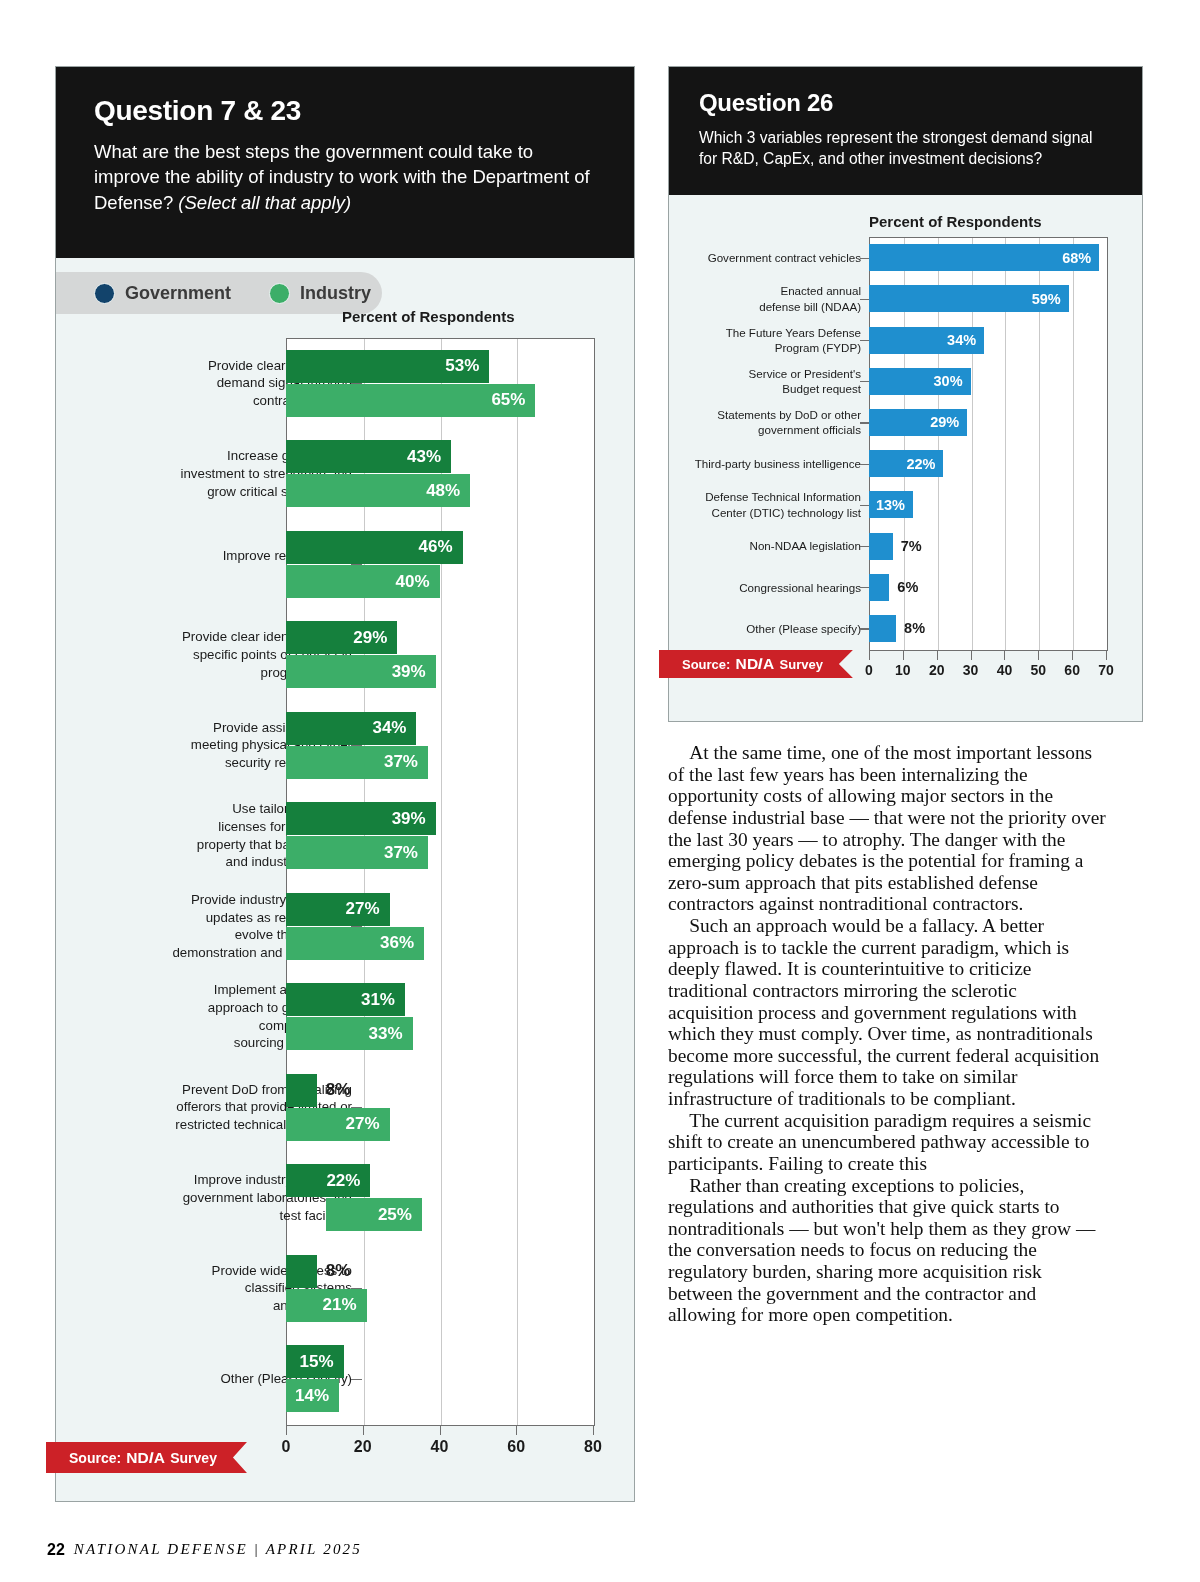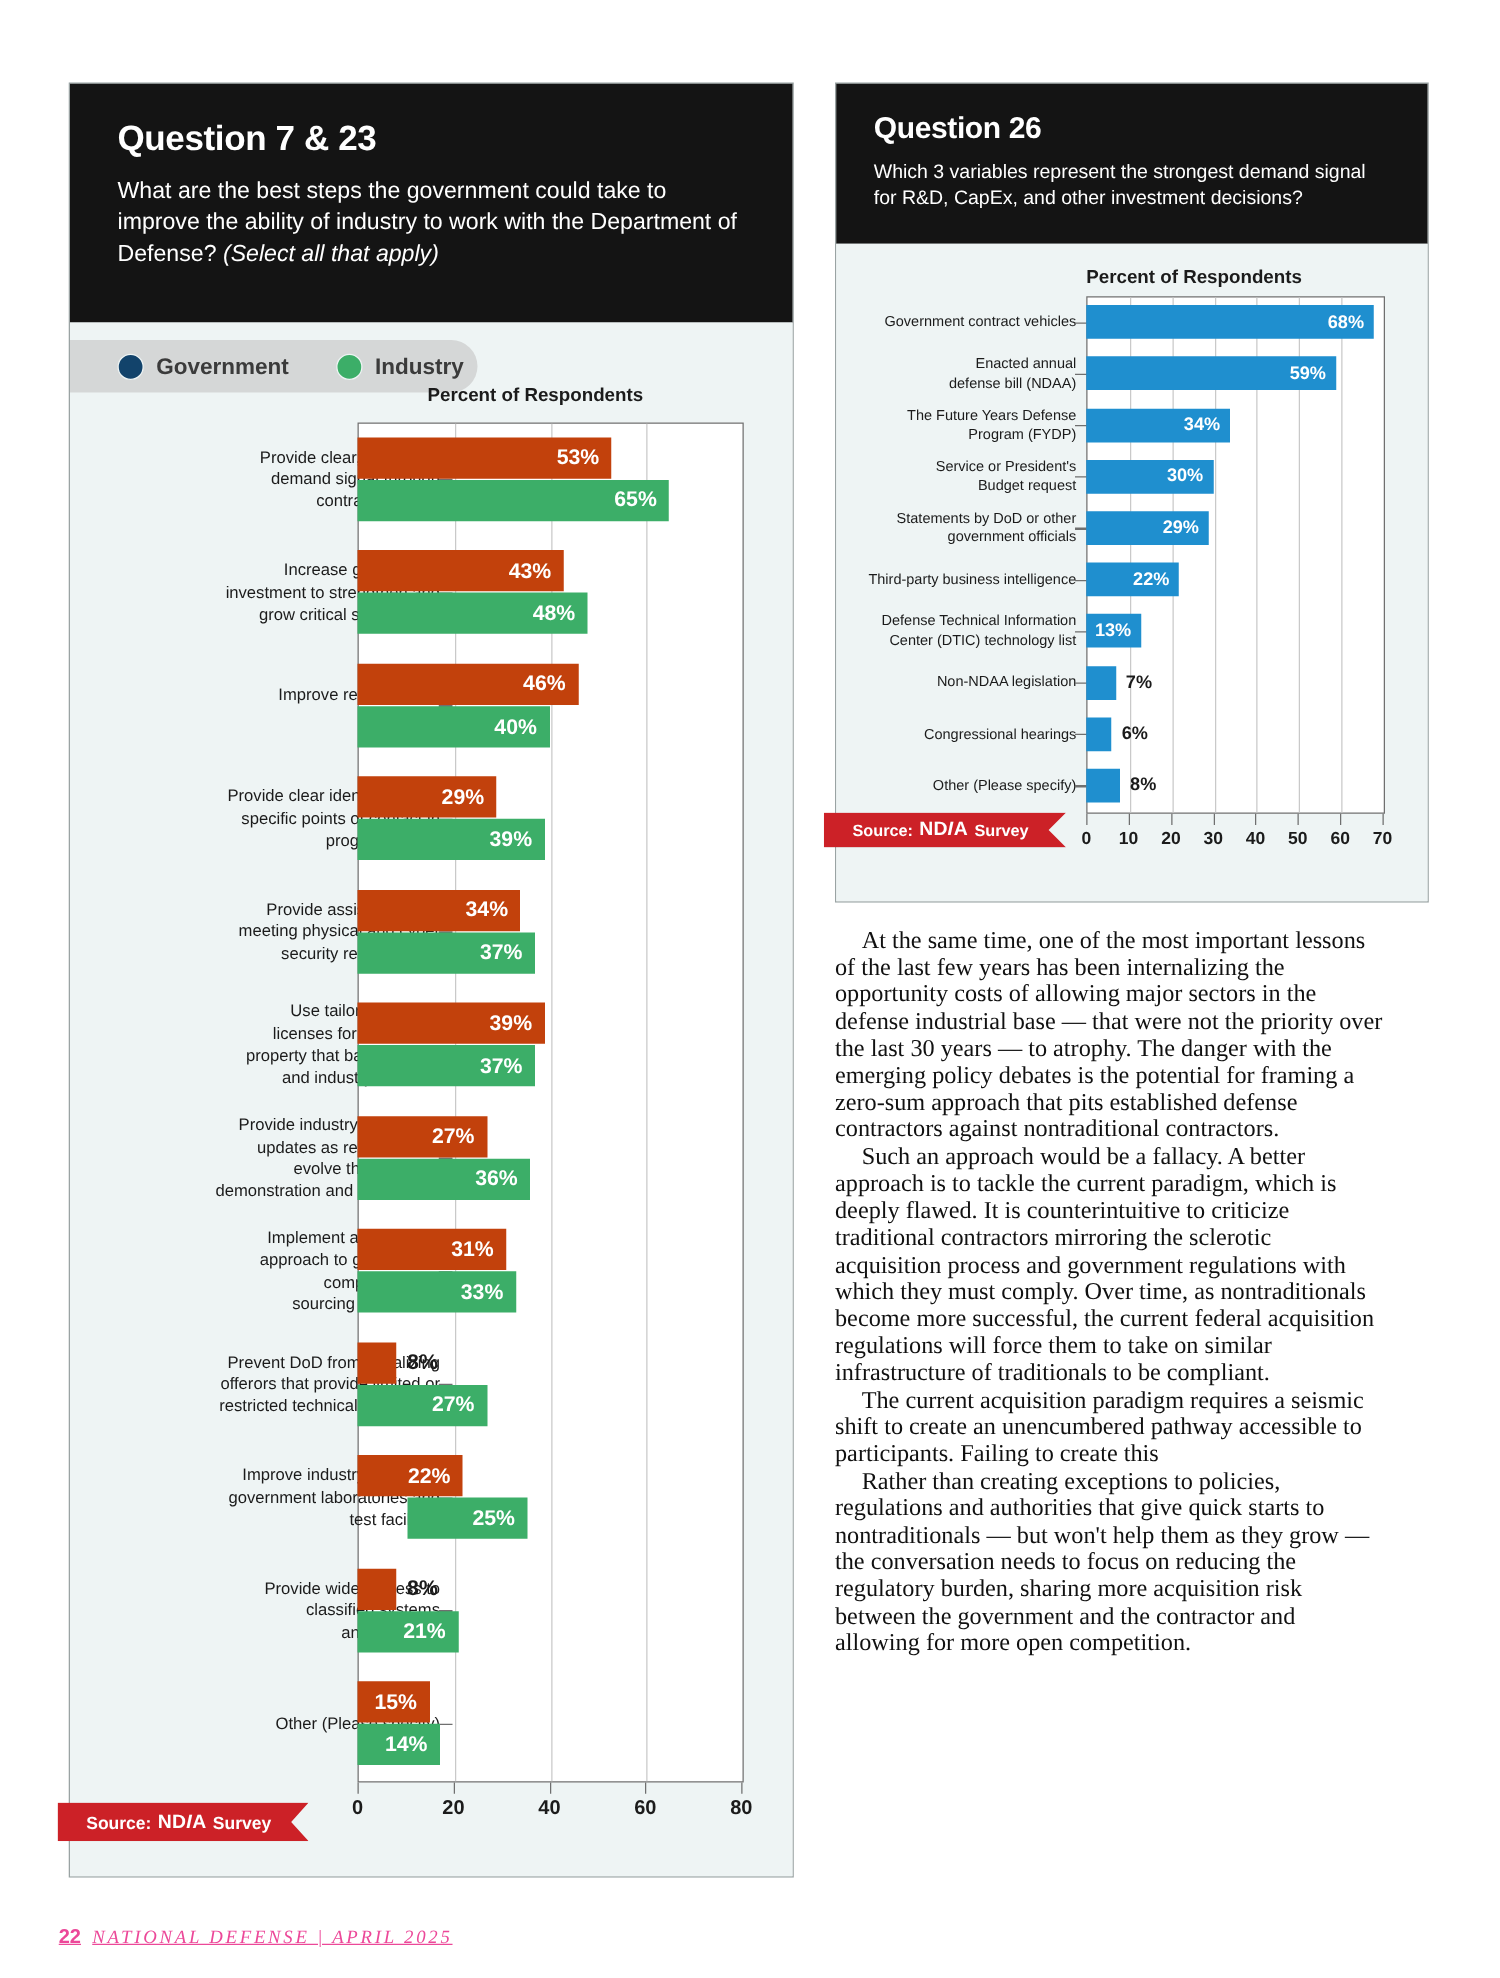--- a/index.html
+++ b/index.html
@@ -85,21 +85,21 @@
     width:200px;
   }
   .tickdash{
     position:absolute;right:233px;width:11px;height:1.3px;background:#6f6f6f;
   }
   .bar{
     position:absolute;left:230px;height:33px;
     display:flex;align-items:center;justify-content:flex-end;
     box-sizing:border-box;
   }
-  .bar.gov{background:#c2410c;}
+  .bar.gov{background:#15803d;}
   .bar.ind{background:#3cae68;}
   .bar .val{
     color:#ffffff;font-size:17px;font-weight:bold;
     padding-right:10px;white-space:nowrap;
   }
   .bar .val.outside{
     color:#1b1b1b;position:absolute;left:100%;padding-left:9px;padding-right:0;
   }
 
   
@@ -171,22 +171,22 @@
     font-size:19.4px;line-height:1.115;
     color:#111111;
     text-align:left;
   }
   .article p{margin:0;text-indent:1.1em;}
   .article p.first{text-indent:0;}
 
   
   .footer{
     position:absolute;left:47px;top:1541px;
-    font-size:14px;color:#ec4899;
-    display:flex;align-items:flex-end;text-decoration:underline;
+    font-size:14px;color:#000000;
+    display:flex;align-items:flex-start;
   }
   .footer .pg{font-weight:bold;font-size:16px;margin-right:9px;}
   .footer .mast{
     font-family:"Liberation Serif", serif;
     font-style:italic;letter-spacing:2.2px;font-size:15px;
   }
 </style>
 </head>
 <body>
 
@@ -306,21 +306,21 @@
             <span class="val outside">8%</span>
           </div>
           <div class="bar ind" style="top: 950.75px; width: 80.5875px;">
             <span class="val">21%</span>
           </div>
           <div class="grp-label" style="top: 1031.9px;">Other (Please specify)</div>
           <div class="tickdash" style="top: 1040.75px;"></div>
           <div class="bar gov" style="top: 1007.25px; width: 57.5625px;">
             <span class="val">15%</span>
           </div>
-          <div class="bar ind" style="top: 1041.25px; width: 66px;">
+          <div class="bar ind" style="top: 1041.25px; width: 53px;">
             <span class="val">14%</span>
           </div>
         </div>
       <div class="xaxis-left" id="xaxisLeft">
           <div class="xtick" style="left: 0px;"></div>
           <div class="xlab" style="left: 0px;">0</div>
           <div class="xtick" style="left: 76.75px;"></div>
           <div class="xlab" style="left: 76.75px;">20</div>
           <div class="xtick" style="left: 153.5px;"></div>
           <div class="xlab" style="left: 153.5px;">40</div>

